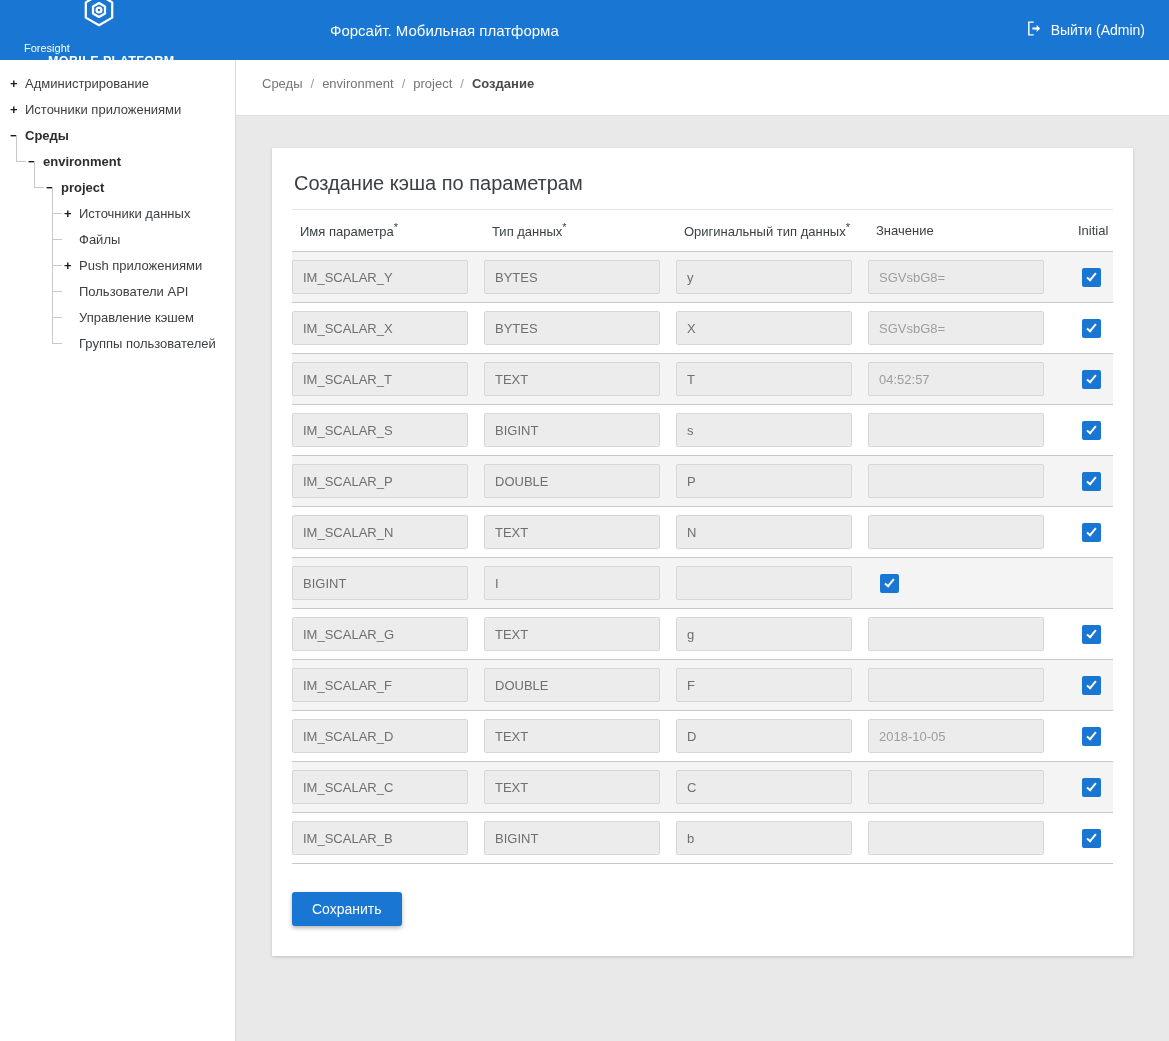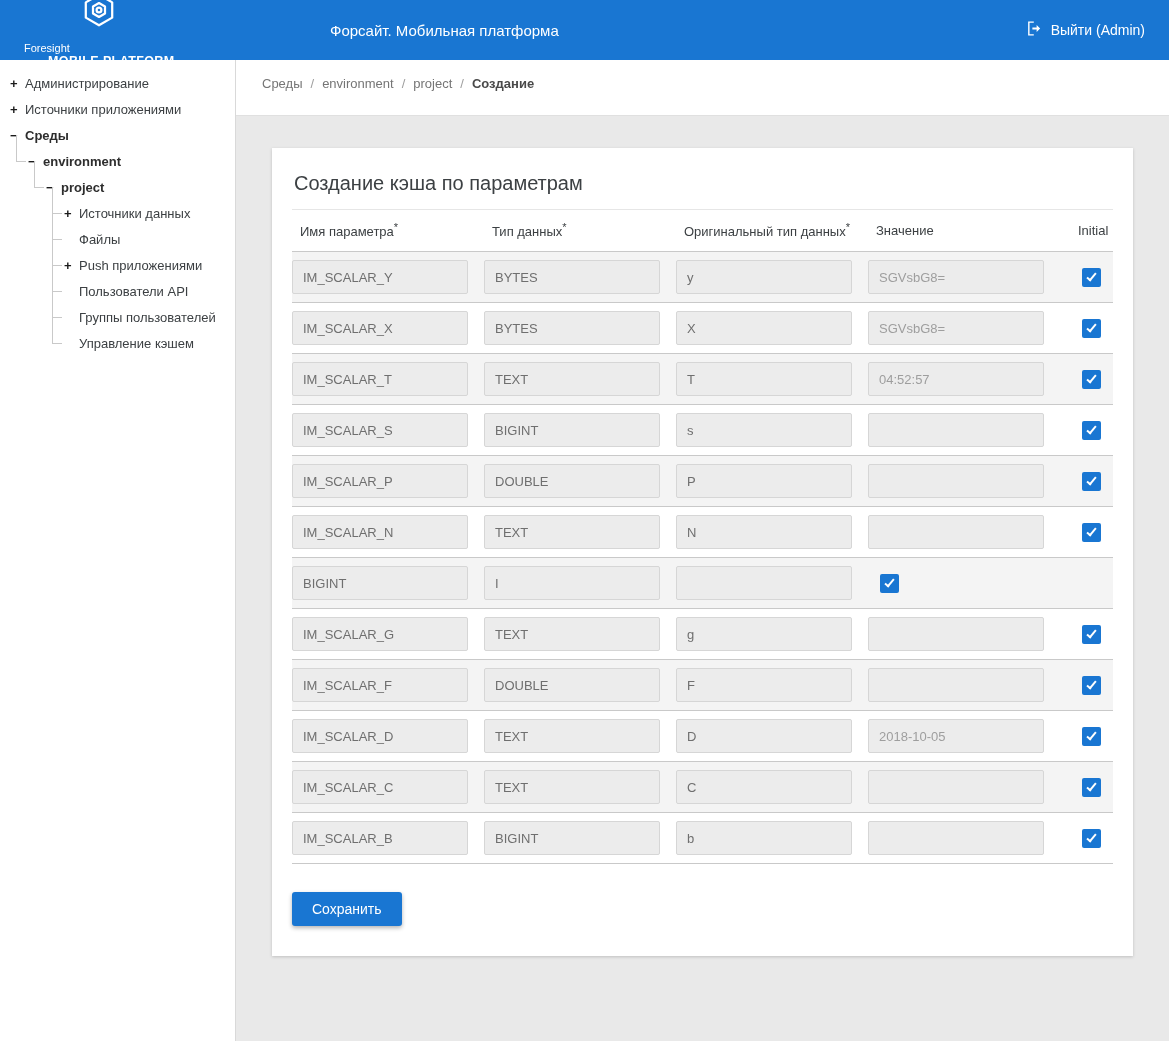--- a/index.html
+++ b/index.html
@@ -138,25 +138,25 @@
     <div class="tree-item lvl3">
       <span class="expander">+</span>
       <span class="tree-label">Push приложениями</span>
     </div>
     <div class="tree-item lvl3">
       <span class="expander"></span>
       <span class="tree-label">Пользователи API</span>
     </div>
     <div class="tree-item lvl3">
       <span class="expander"></span>
+      <span class="tree-label">Управление кэшем</span>
+    </div>
+    <div class="tree-item lvl3">
+      <span class="expander"></span>
       <span class="tree-label">Группы пользователей</span>
-    </div>
-    <div class="tree-item lvl3">
-      <span class="expander"></span>
-      <span class="tree-label">Управление кэшем</span>
     </div>
   </div>
 
   <div class="main">
     <div class="pagehead">
       <div class="breadcrumb">
         <span class="crumb">Среды</span>
         <span class="crumb-sep">/</span>
         <span class="crumb">environment</span>
         <span class="crumb-sep">/</span>

